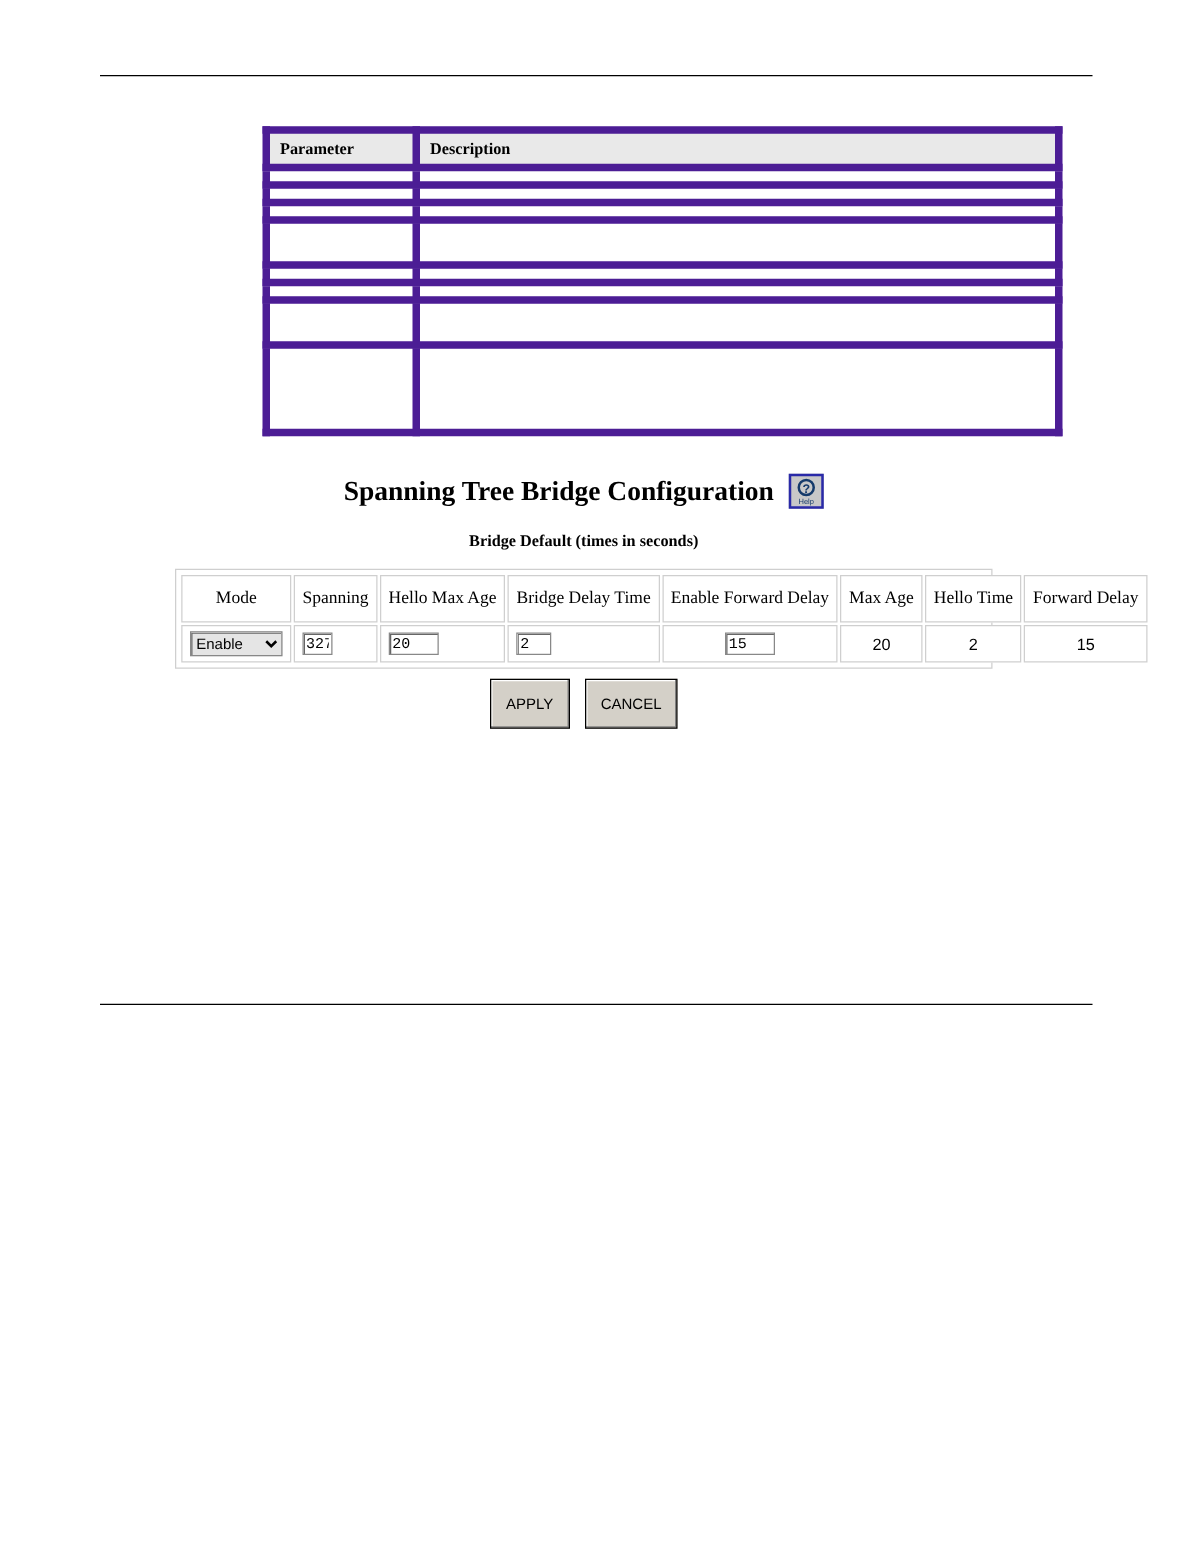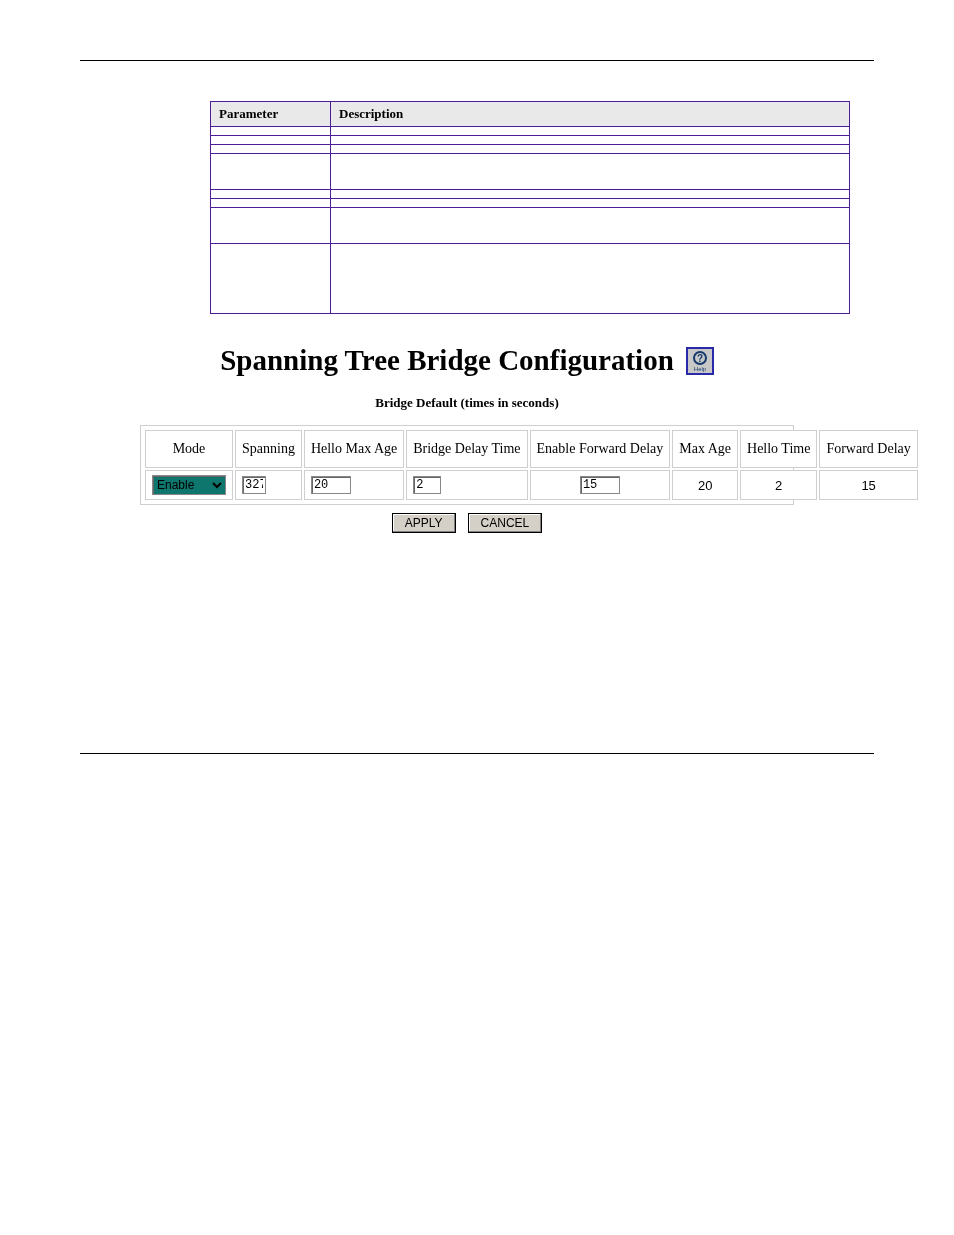--- a/index.html
+++ b/index.html
@@ -21,21 +21,21 @@
 
   
   .param-table {
     border-collapse: collapse;
     width: 640px;
     margin-left: 130px;
     margin-bottom: 30px;
     font-size: 13px;
   }
   .param-table th, .param-table td {
-    border: 1px solid #4c1d95;
+    border: 6px solid #4c1d95;
     padding: 4px 8px;
     text-align: left;
     vertical-align: top;
   }
   .param-table th {
     background: #e9e9e9;
     font-weight: bold;
   }
   .param-table .col-param { width: 120px; }
   .param-table .two-line td { height: 36px; }
@@ -59,21 +59,21 @@
   
   .ui-shot {
     margin: 10px 80px 30px 60px;
   }
   .ui-title-row {
     text-align: center;
     margin-bottom: 18px;
   }
   .ui-title {
     font-family: "Times New Roman", serif;
-    font-size: 29px;
+    font-size: 22px;
     font-weight: bold;
     display: inline-block;
     vertical-align: middle;
   }
   .help-icon {
     display: inline-block;
     vertical-align: middle;
     margin-left: 8px;
     border: 2px solid #2a2aa8;
     background: #c8c8c8;
@@ -123,38 +123,38 @@
     background: #fff;
     text-align: left;
   }
   .mode-select {
     font-family: Arial, sans-serif;
     font-size: 12px;
     width: 74px;
     height: 20px;
     border: 1px solid #888;
     box-shadow: inset 1px 1px 0 #666;
-    background: #0f766e;
+    background: #e5e5e5;
   }
   .w40 { width: 40px; }
   .w48 { width: 24px; }
   .w28 { width: 28px; }
   .ro-cell { font-family: Arial, sans-serif; font-size: 13px; }
 
   .btn-row {
     text-align: center;
     margin-top: 8px;
   }
   .win-btn {
     font-family: Arial, sans-serif;
     font-size: 12px;
     background: #d4d0c8;
     border: 1px solid #000;
     box-shadow: inset -1px -1px 0 #808080, inset 1px 1px 0 #fff;
-    padding: 2px 12px;
+    padding: 12px 12px;
     margin: 0 4px;
     cursor: pointer;
   }
 
   .footer-rule {
     border-top: 1.5px solid #000;
     margin-top: 220px;
   }
 </style>
 </head>

